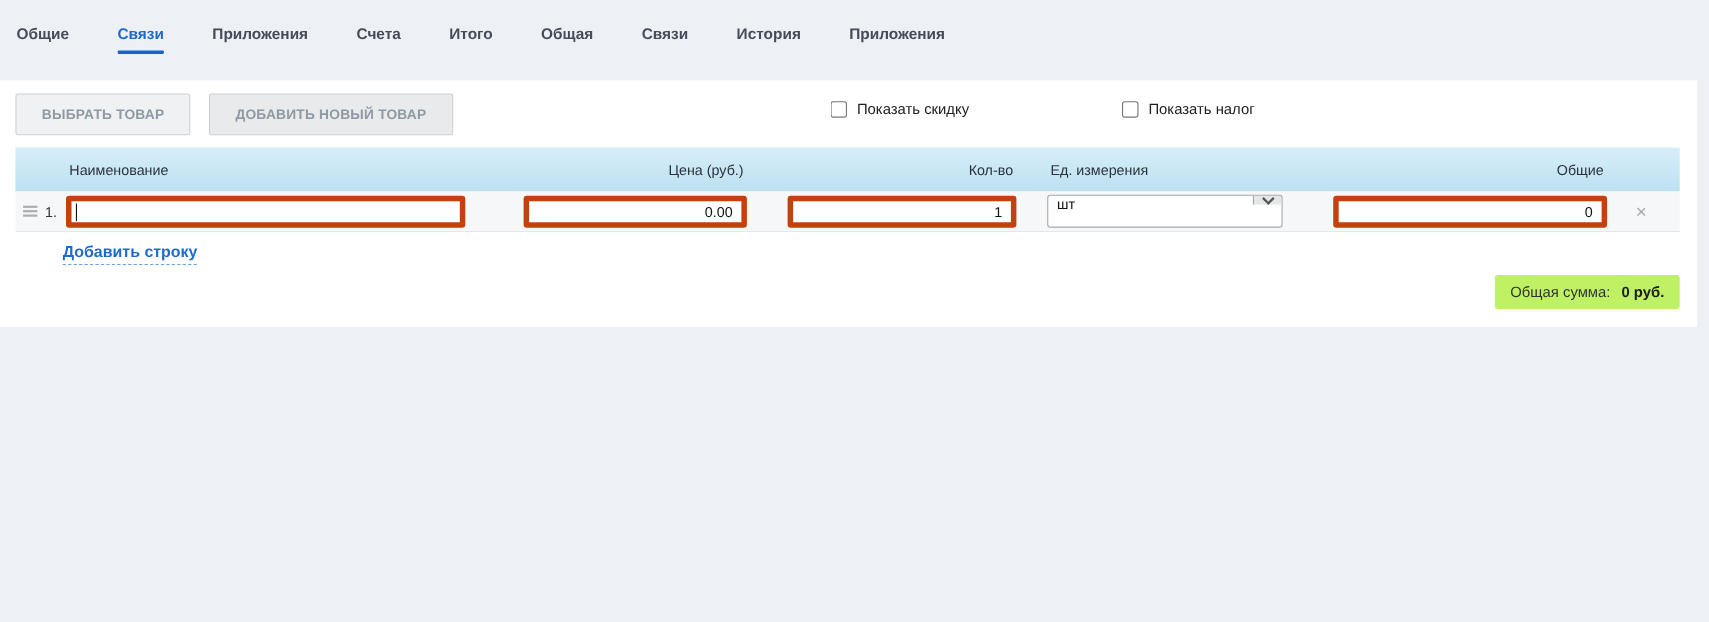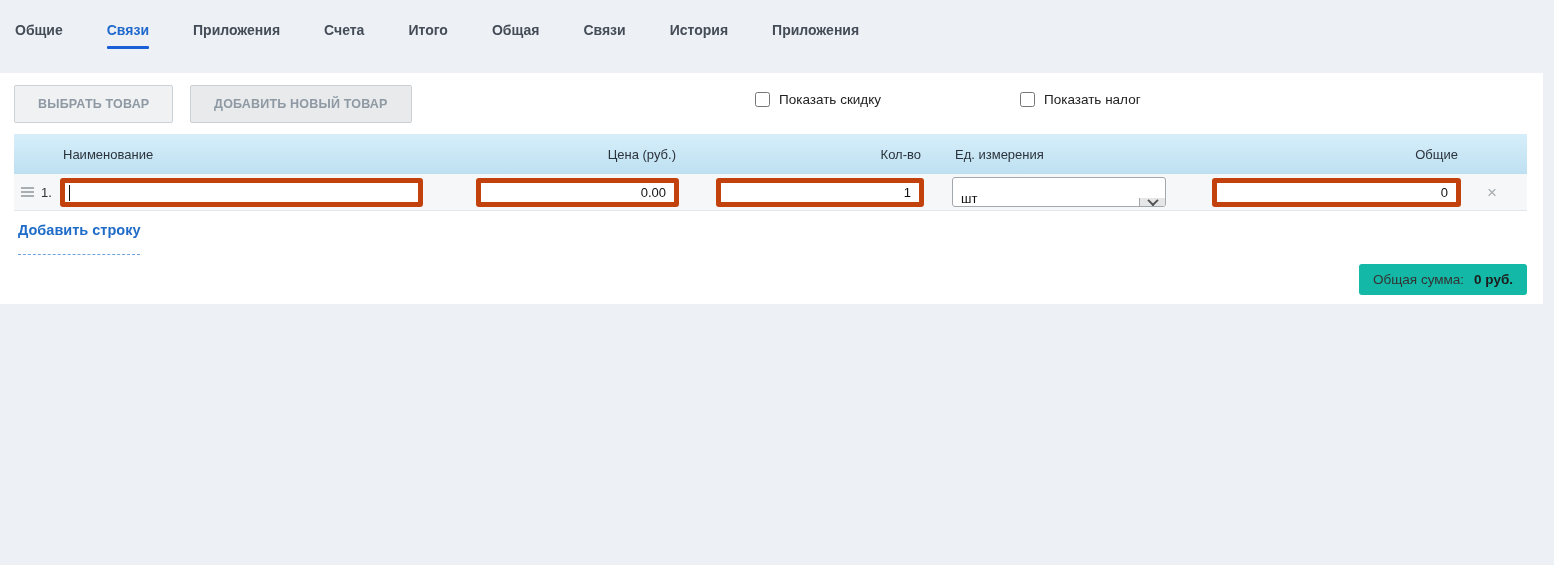--- a/index.html
+++ b/index.html
@@ -130,21 +130,21 @@
   .caret {
     position:absolute;
     left:9px; top:7px;
     width:1px; height:16px;
     background:#111;
   }
 
   
   .select {
     display:flex;
-    align-items:flex-end;
+    align-items:flex-start;
     height:30px;
     border:1px solid #a3a8ad;
     border-radius:3px;
     background:#fff;
     cursor:pointer;
     overflow:hidden;
   }
   .select .sel-value { flex:1; display:flex; align-items:center; padding:0 8px; font-size:13px; color:#111; }
   .select .sel-arrow {
     width:26px;
@@ -158,28 +158,29 @@
   .del-x { font-size:17px; color:#a6abb0; cursor:pointer; line-height:1; }
 
   
   .addrow-wrap { padding:11px 0 0 18px; }
   .addrow {
     display:inline-block;
     font-size:14.5px;
     font-weight:700;
     color:#1f6cc8;
     border-bottom:1px dashed #6fa3db;
-    padding-bottom:16px;
-    cursor:pointer;
+    padding-bottom:2px;
+    cursor:pointer;
+    margin-left:39px;
   }
 
   
   .summary-row { display:flex; justify-content:flex-end; padding:9px 16px 0 0; }
   .summary-box {
-    background:#14b8a6;
+    background:#bef264;
     border-radius:3px;
     padding:8px 14px;
     font-size:13.5px;
     color:#333;
     display:flex;
     gap:10px;
     align-items:center;
   }
   .summary-box .val { font-weight:700; color:#1c1c1c; }
 </style>

